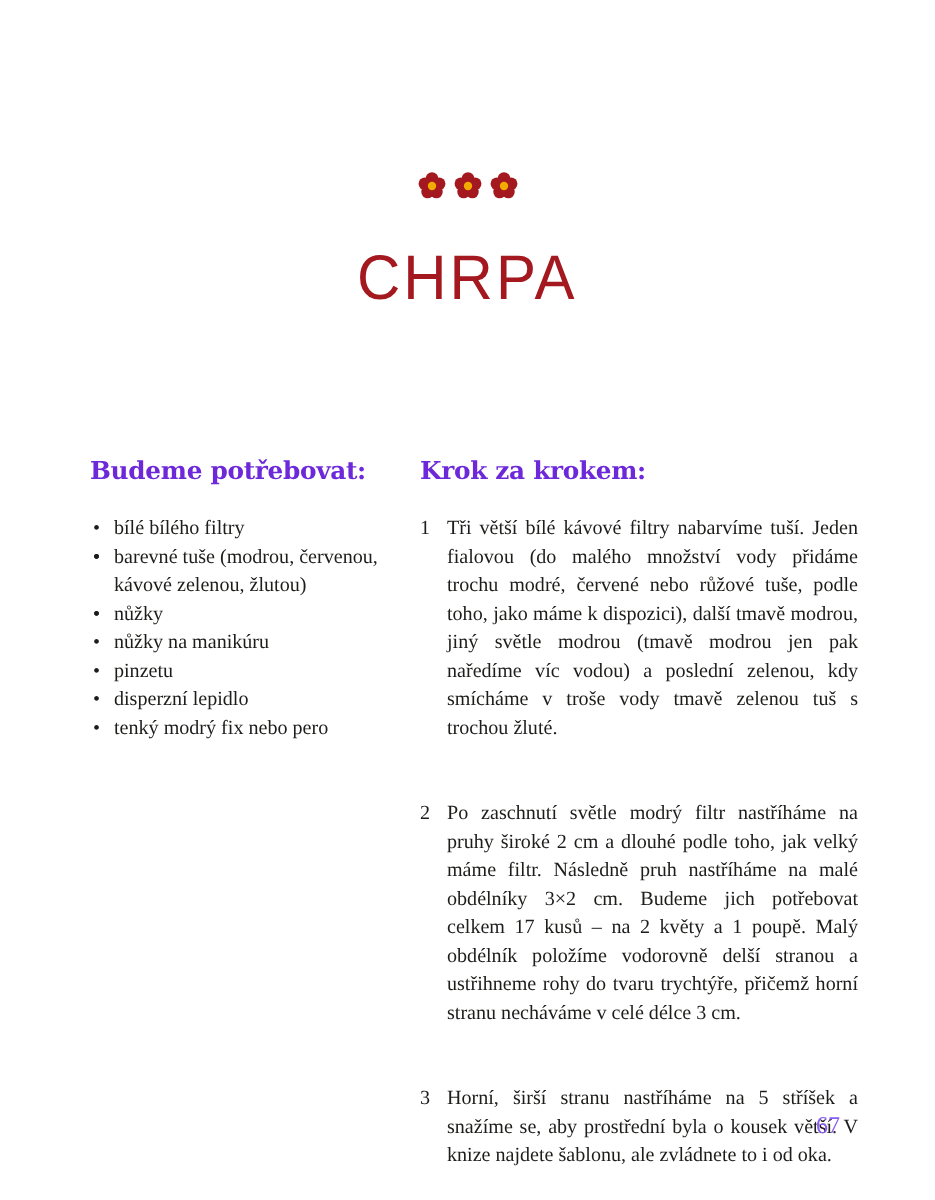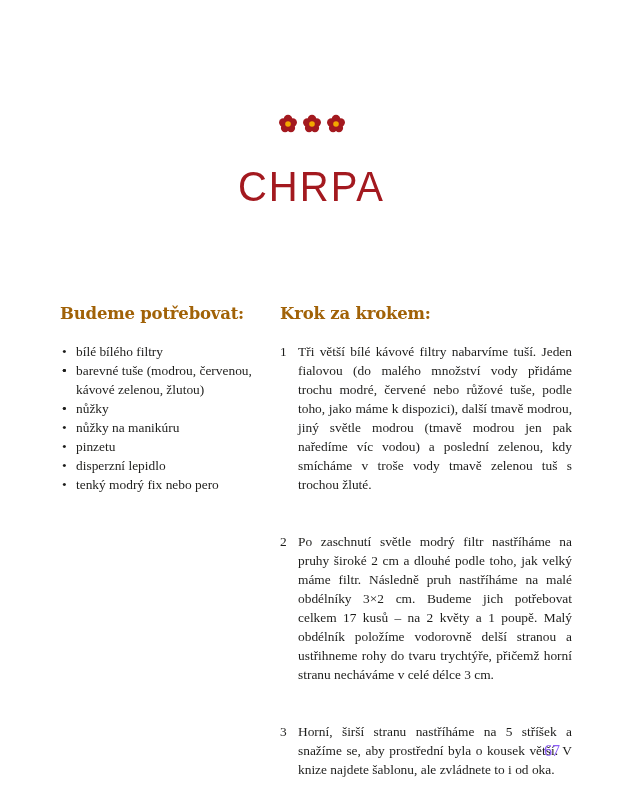--- a/index.html
+++ b/index.html
@@ -4,21 +4,21 @@
 <style>
   html, body { margin: 0; padding: 0; background: #ffffff; }
   body { width: 623px; height: 800px; position: relative; overflow: hidden;
          font-family: "DejaVu Serif", "Liberation Serif", serif; color: #1d1d1b; }
   .flowers { position: absolute; top: 114px; left: 0; width: 623px; display: flex; justify-content: center; gap: 4px; }
   .flower { width: 20px; height: 20px; }
   .title { position: absolute; top: 164px; left: 0; width: 623px; text-align: center;
            font-family: "Liberation Sans", sans-serif; font-weight: 300; font-size: 40px;
            letter-spacing: 2px; color: #a3191f; transform: scaleY(1.05); }
   .heading { position: absolute; font-family: "DejaVu Serif", serif; font-weight: bold;
-             font-size: 16.5px; letter-spacing: -0.2px; color: #a16207; }
+             font-size: 16.5px; letter-spacing: -0.2px; color: #6d28d9; }
   #h-left { top: 304px; left: 60px; }
   #h-right { top: 304px; left: 280px; }
   .list { position: absolute; margin: 0; padding: 0; list-style: none;
           font-family: "Liberation Serif", serif; font-size: 13.4px; line-height: 19px; }
   #materials { top: 342px; left: 60px; width: 205px; }
   #materials li { position: relative; padding-left: 16px; }
   #materials li .bullet { position: absolute; left: 2px; top: 0; }
   #steps { top: 342px; left: 280px; width: 292px; }
   #steps li { position: relative; padding-left: 18px; margin-bottom: 38px; text-align: justify; }
   #steps li .num { position: absolute; left: 0; top: 0; }

